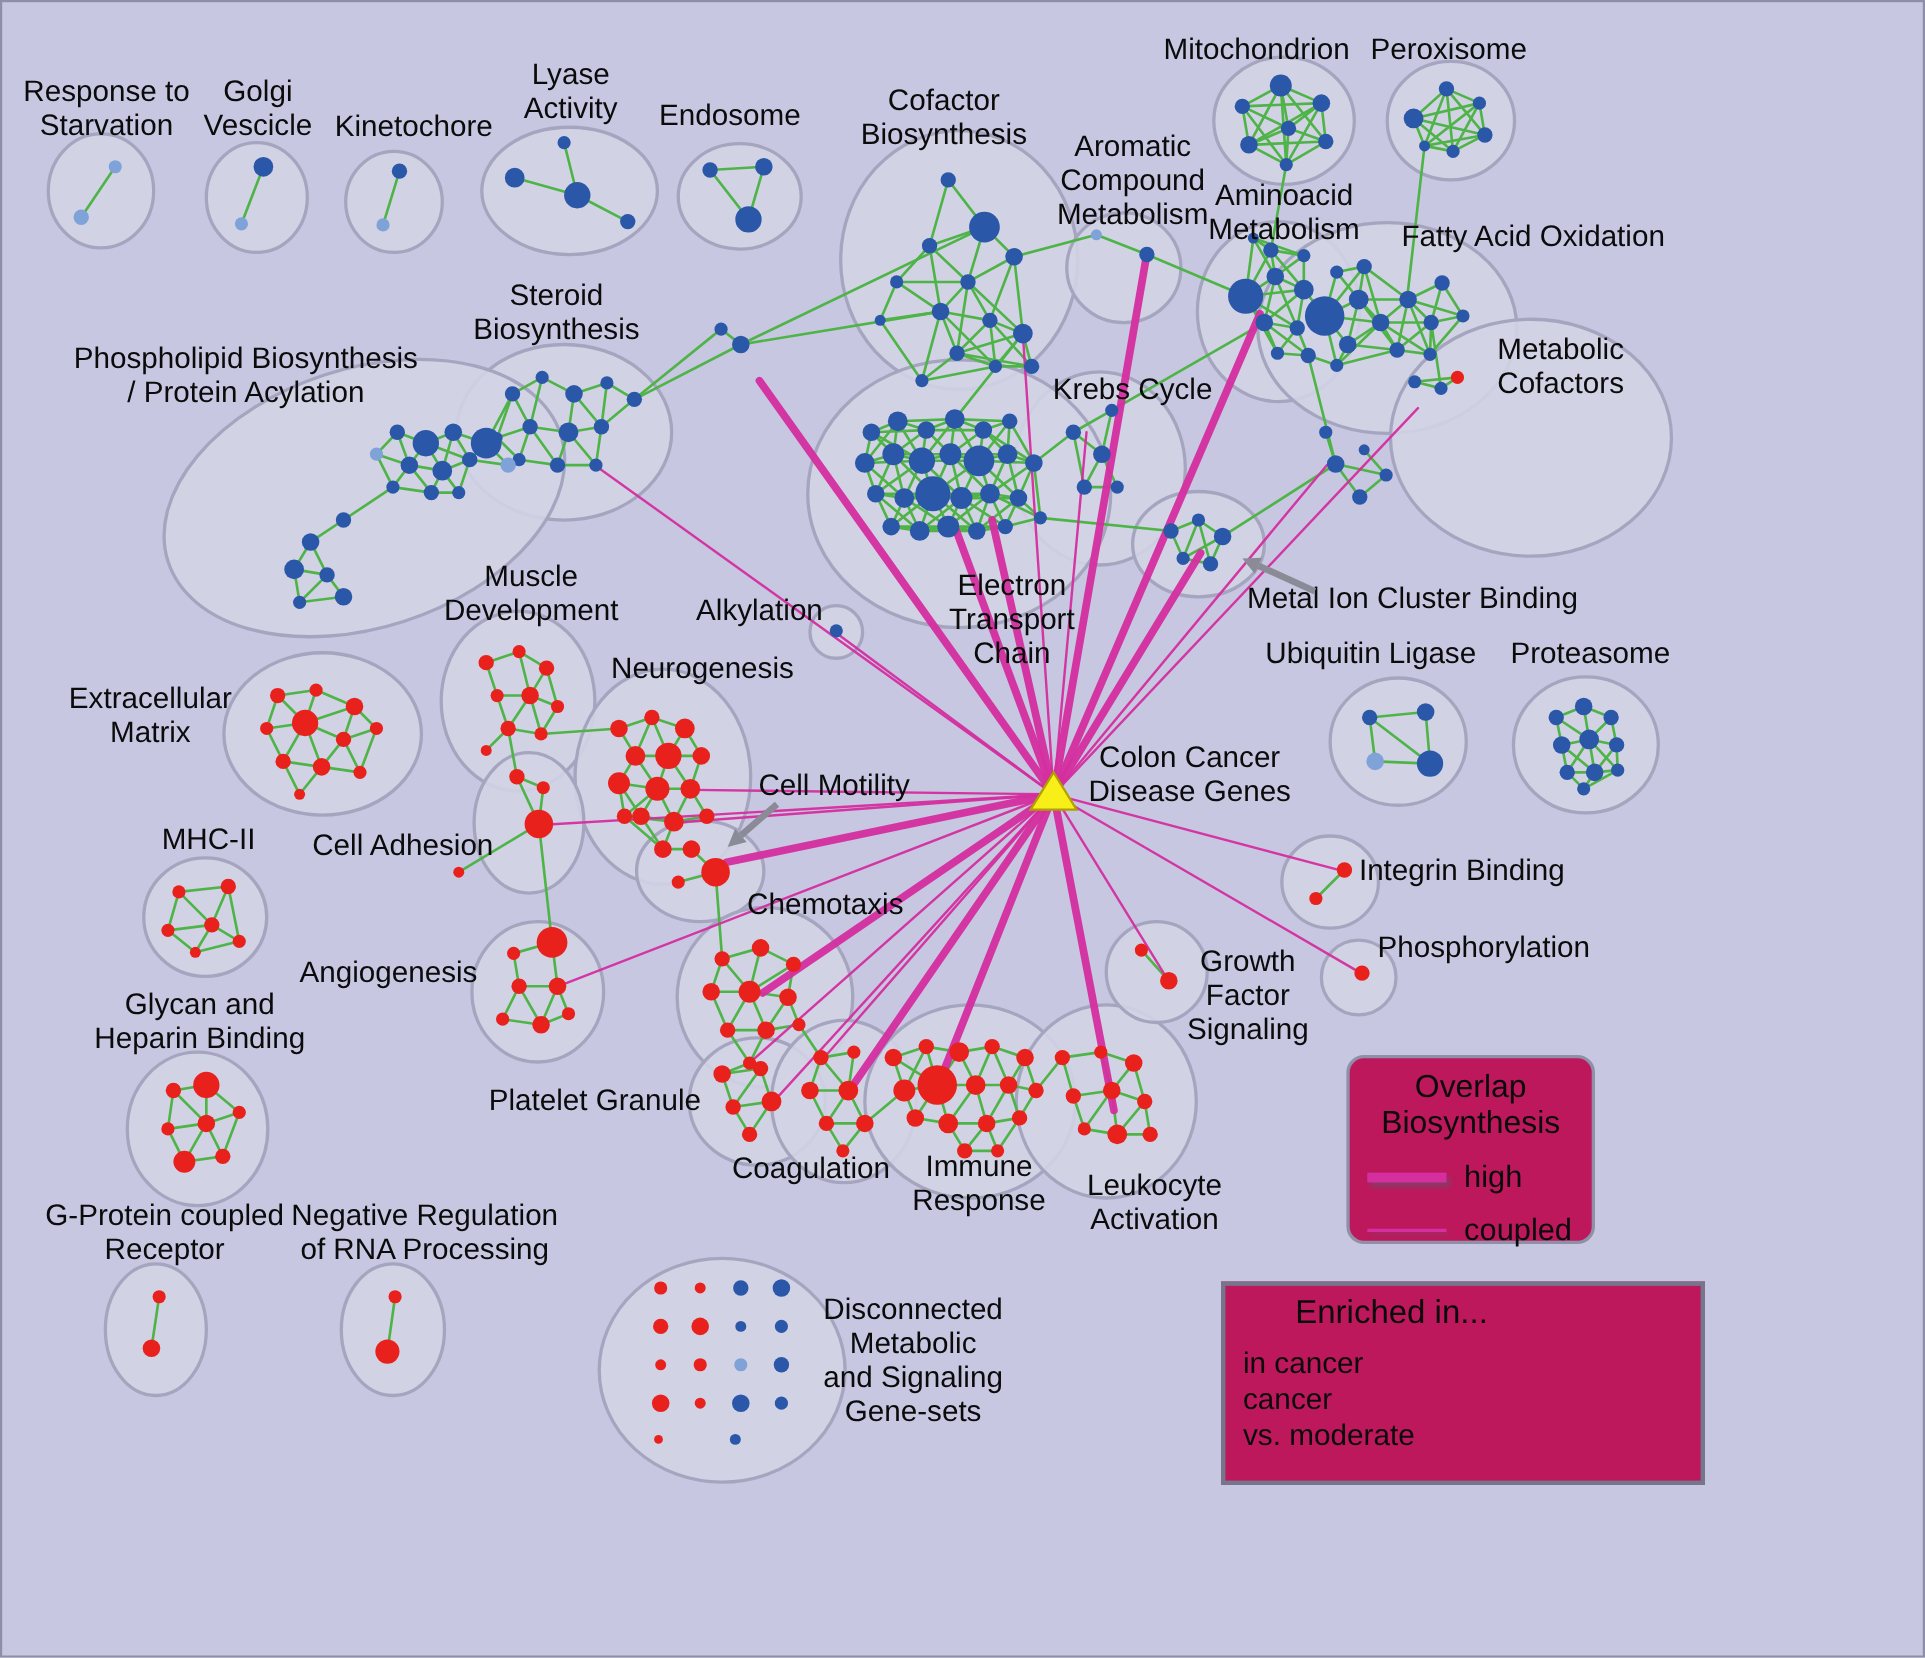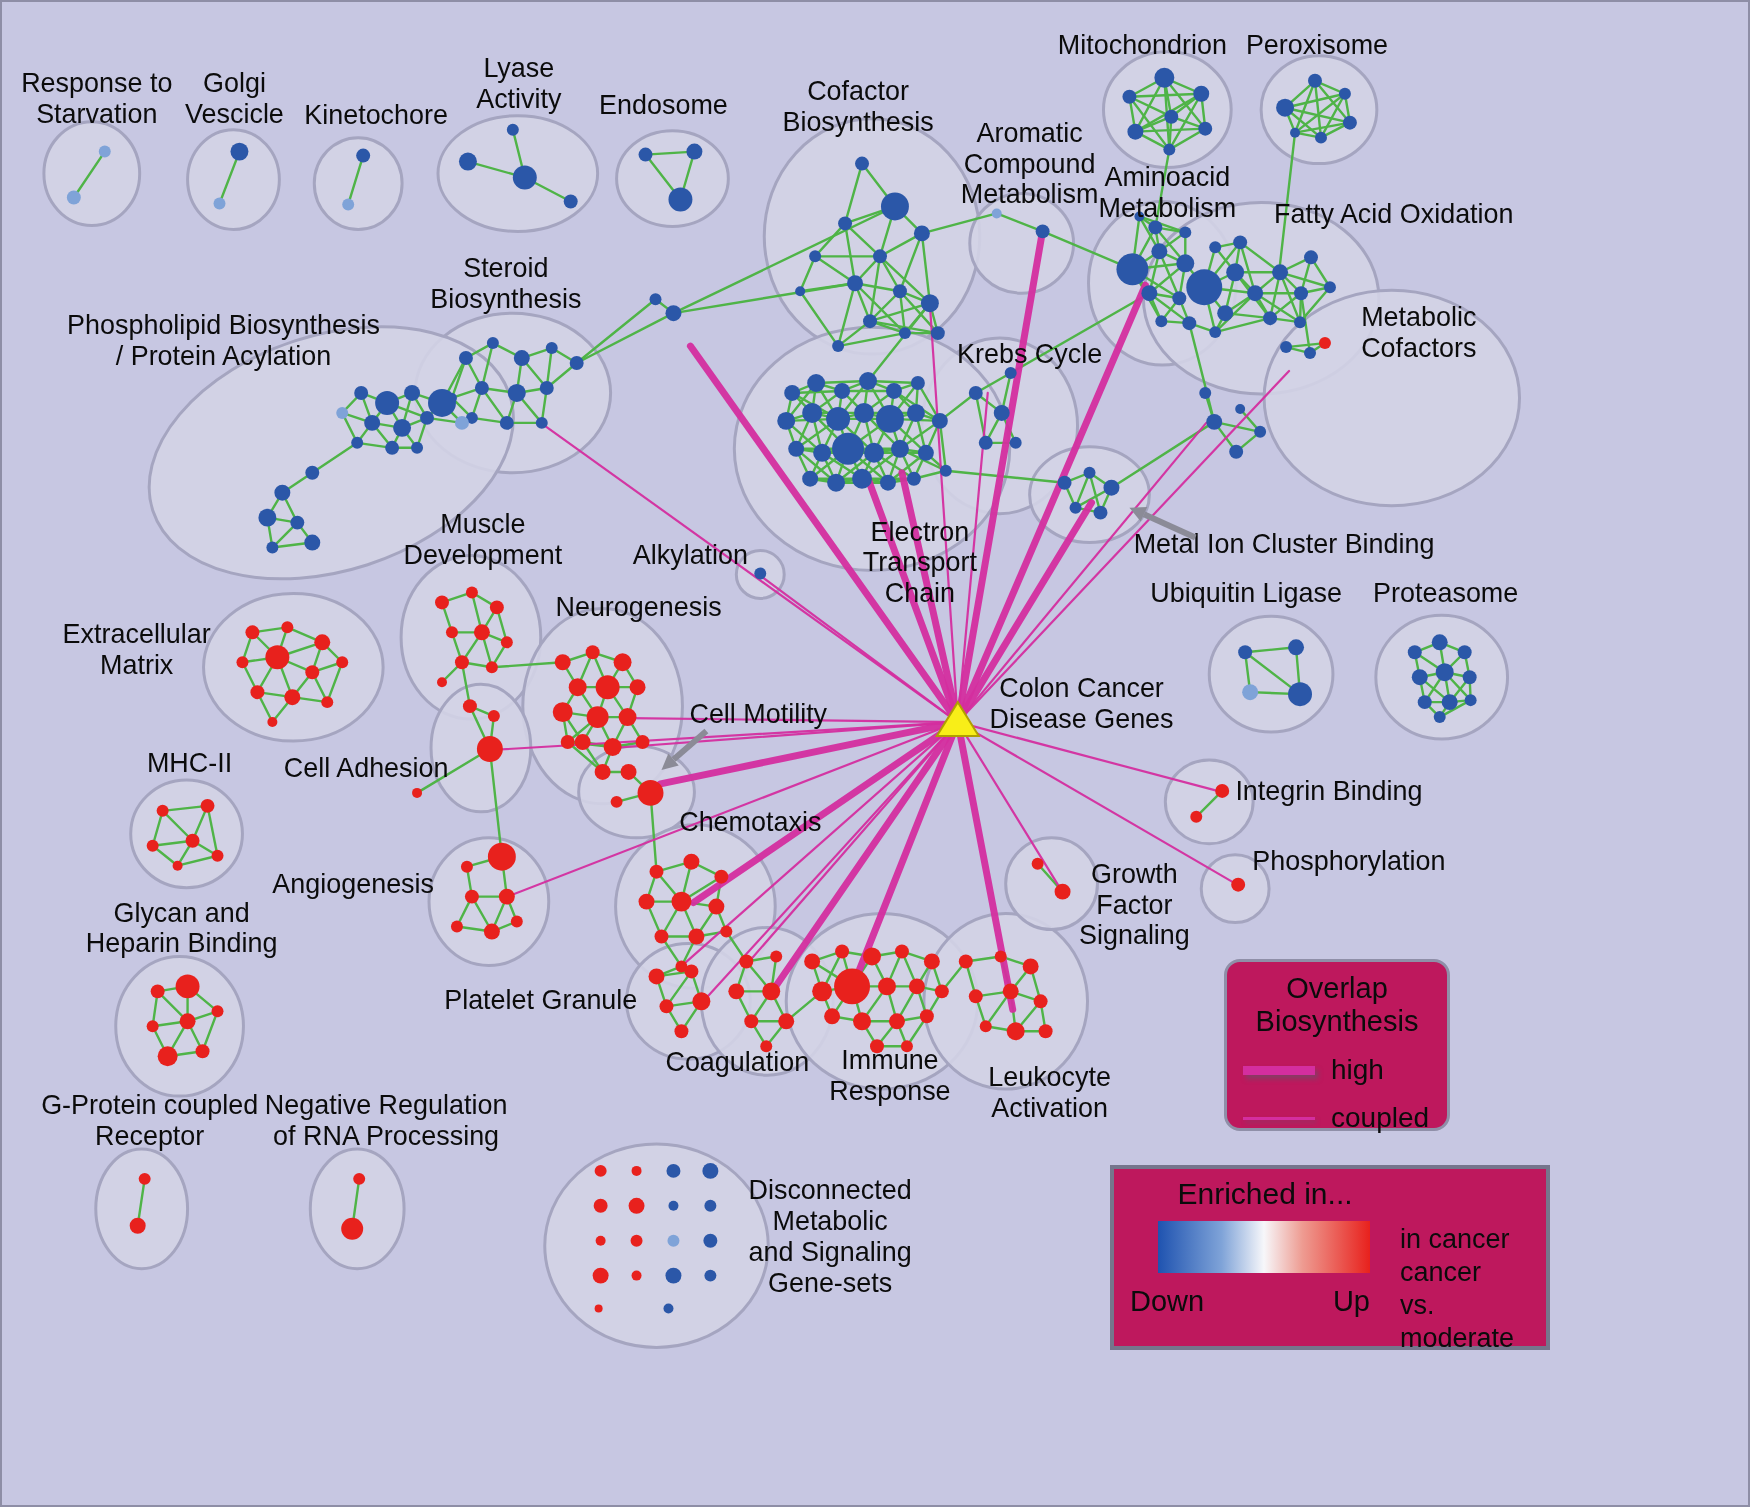--- a/index.html
+++ b/index.html
@@ -1056,27 +1056,20 @@
     </div>
     <div class="lg-row">
       <span class="sig-line sig-moderate"></span>
       <span class="lg-label">coupled</span>
     </div>
   </div>
 
   <div class="legend legend-enriched">
     <div class="en-title">Enriched in...</div>
     <div class="en-body">
-      <div class="en-left">
-        <div class="gradient-bar"></div>
-        <div class="en-ends">
-          <span>Down</span>
-          <span>Up</span>
-        </div>
-      </div>
       <div class="en-side">
         <div>in cancer</div>
         <div>cancer</div>
         <div>vs. moderate</div>
       </div>
     </div>
   </div>
 </div>
 
 </body></html>

